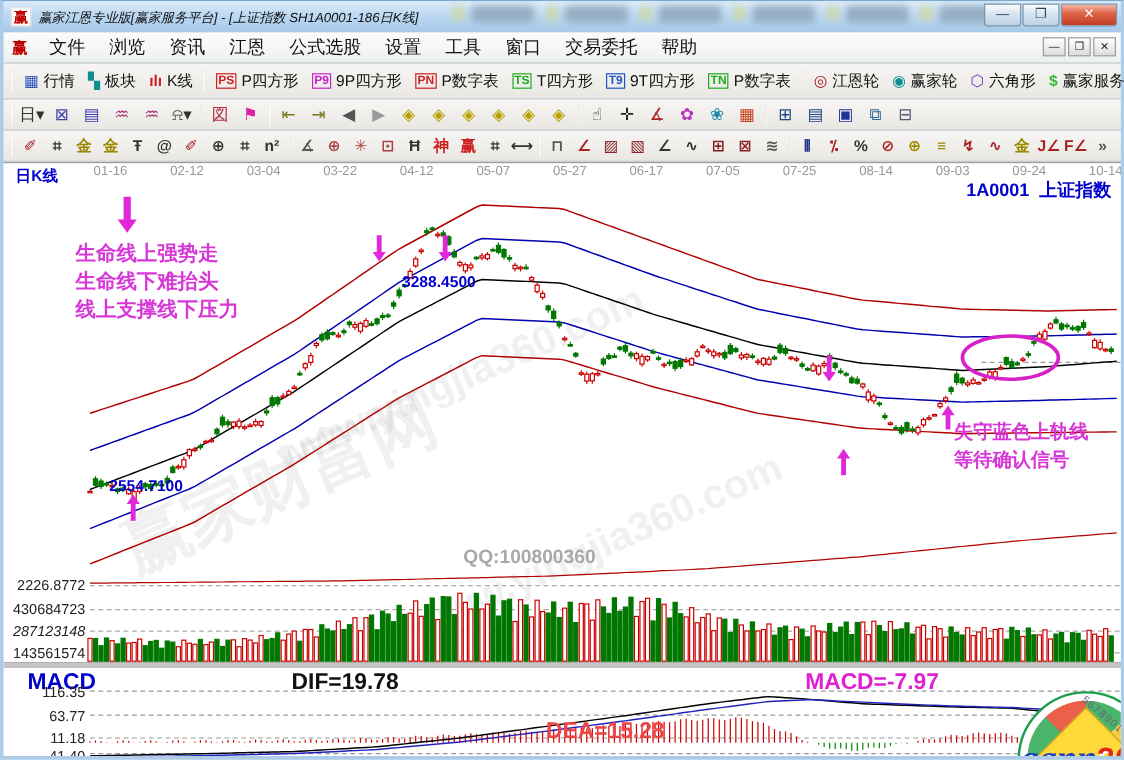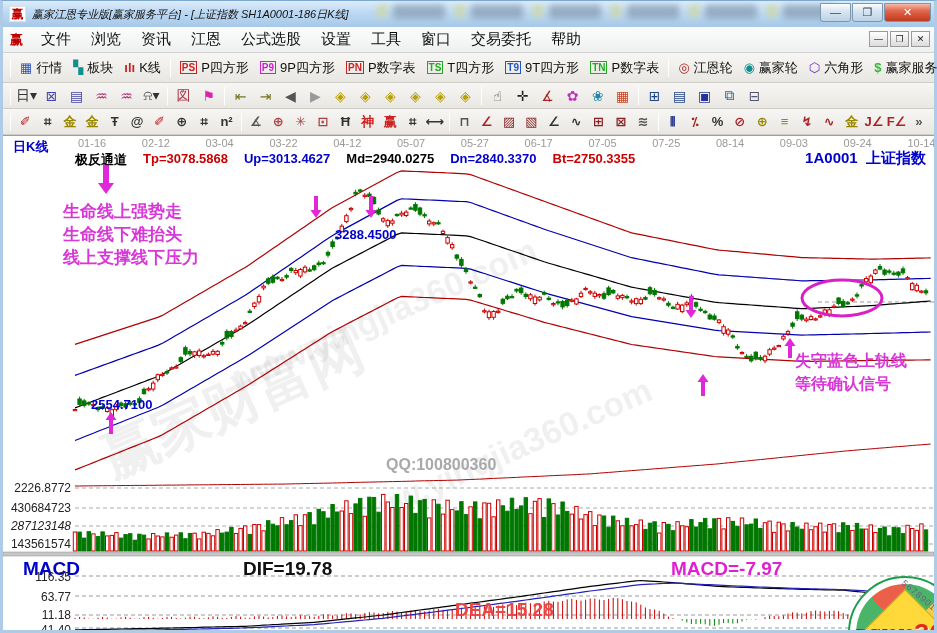--- a/index.html
+++ b/index.html
@@ -1039,28 +1039,20 @@
         <span style="left: 457.8px;">05-27</span>
         <span style="left: 521.6px;">06-17</span>
         <span style="left: 585.4px;">07-05</span>
         <span style="left: 649.2px;">07-25</span>
         <span style="left: 713px;">08-14</span>
         <span style="left: 776.8px;">09-03</span>
         <span style="left: 840.6px;">09-24</span>
         <span style="left: 904.4px;">10-14</span>
       </div>
 
-    <div class="ovl chrow">
-      <span style="color:#000">极反通道</span>
-      <span style="color:#cc0000">Tp=3078.5868</span>
-      <span style="color:#0000cc">Up=3013.4627</span>
-      <span style="color:#000">Md=2940.0275</span>
-      <span style="color:#0000cc">Dn=2840.3370</span>
-      <span style="color:#cc0000">Bt=2750.3355</span>
-    </div>
     <div class="ovl symbol">
       <span>1A0001</span>&nbsp;&nbsp;<span>上证指数</span>
     </div>
 
     <div class="ovl ann-left">
       <div>生命线上强势走</div>
       <div>生命线下难抬头</div>
       <div>线上支撑线下压力</div>
     </div>
     <div class="ovl ann-right">

